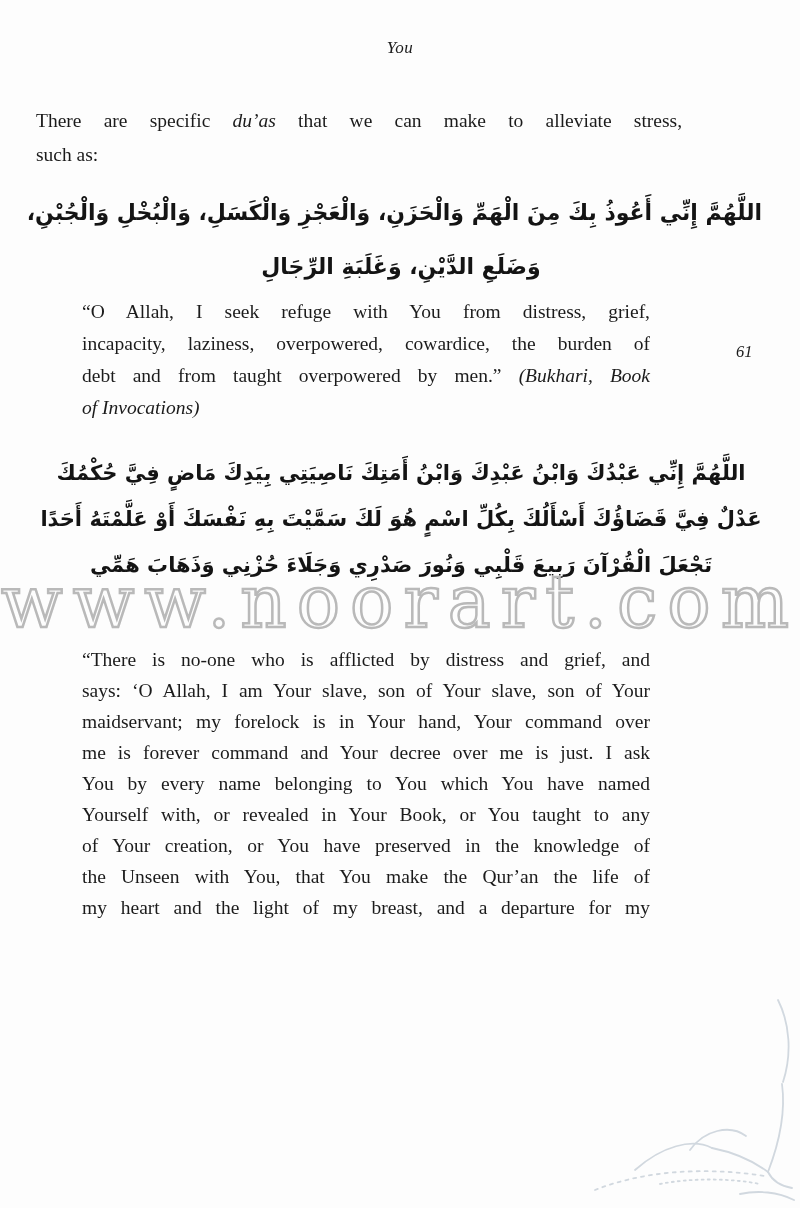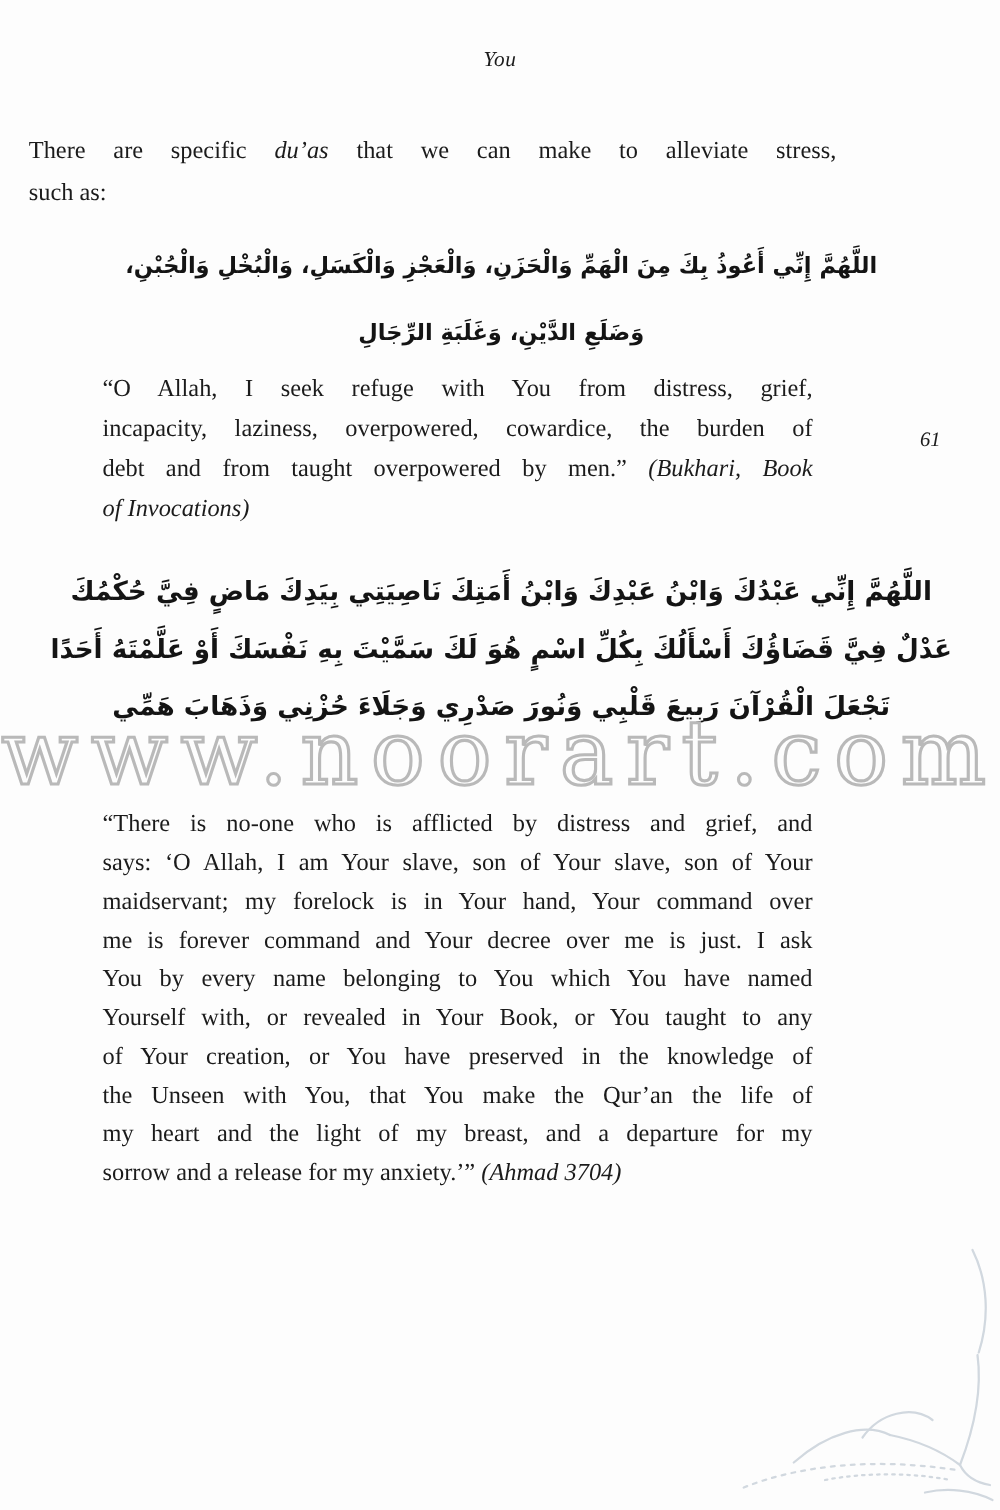--- a/index.html
+++ b/index.html
@@ -24,21 +24,21 @@
     width: 100%;
     text-align: center;
     font-style: italic;
     font-size: 17px;
     letter-spacing: 0.5px;
   }
 
   .intro {
     position: absolute;
     top: 104px;
-    left: 23px;
+    left: 36px;
     width: 646px;
     font-size: 19.5px;
     line-height: 34px;
   }
 
   .jline {
     text-align: justify;
     text-align-last: justify;
   }
   .lastline {
@@ -54,21 +54,21 @@
     font-family: "DejaVu Sans", sans-serif;
     font-weight: bold;
     color: #141414;
   }
   .arabic .ar-line {
     white-space: nowrap;
     text-align: center;
   }
   .arabic-1 {
     top: 186px;
-    font-size: 18px;
+    font-size: 22px;
     line-height: 54px;
   }
   .arabic-2 {
     top: 450px;
     font-size: 21px;
     line-height: 46px;
   }
 
   .quote {
     position: absolute;
@@ -166,24 +166,20 @@
   <div class="quote quote-2">
     <div class="jline">“There is no-one who is afflicted by distress and grief, and</div>
     <div class="jline">says: ‘O Allah, I am Your slave, son of Your slave, son of Your</div>
     <div class="jline">maidservant; my forelock is in Your hand, Your command over</div>
     <div class="jline">me is forever command and Your decree over me is just. I ask</div>
     <div class="jline">You by every name belonging to You which You have named</div>
     <div class="jline">Yourself with, or revealed in Your Book, or You taught to any</div>
     <div class="jline">of Your creation, or You have preserved in the knowledge of</div>
     <div class="jline">the Unseen with You, that You make the Qur’an the life of</div>
     <div class="jline">my heart and the light of my breast, and a departure for my</div>
-    <div class="lastline">
-      <span>sorrow and a release for my anxiety.’”</span>
-      <i>(Ahmad 3704)</i>
-    </div>
   </div>
 
   <svg class="sketch" width="260" height="220" viewBox="0 0 260 220">
     <g fill="none" stroke="#c3ccd5" stroke-width="1.8" stroke-linecap="round" opacity="0.75">
       <path d="M 238 12 C 250 36, 252 66, 243 94"></path>
       <path d="M 242 96 C 246 126, 238 158, 228 184"></path>
       <path d="M 228 184 C 232 192, 240 198, 252 200"></path>
       <path d="M 95 182 C 122 158, 152 150, 172 160"></path>
       <path d="M 150 162 C 164 142, 190 136, 206 148"></path>
       <path d="M 172 160 C 192 164, 212 172, 228 184"></path>

